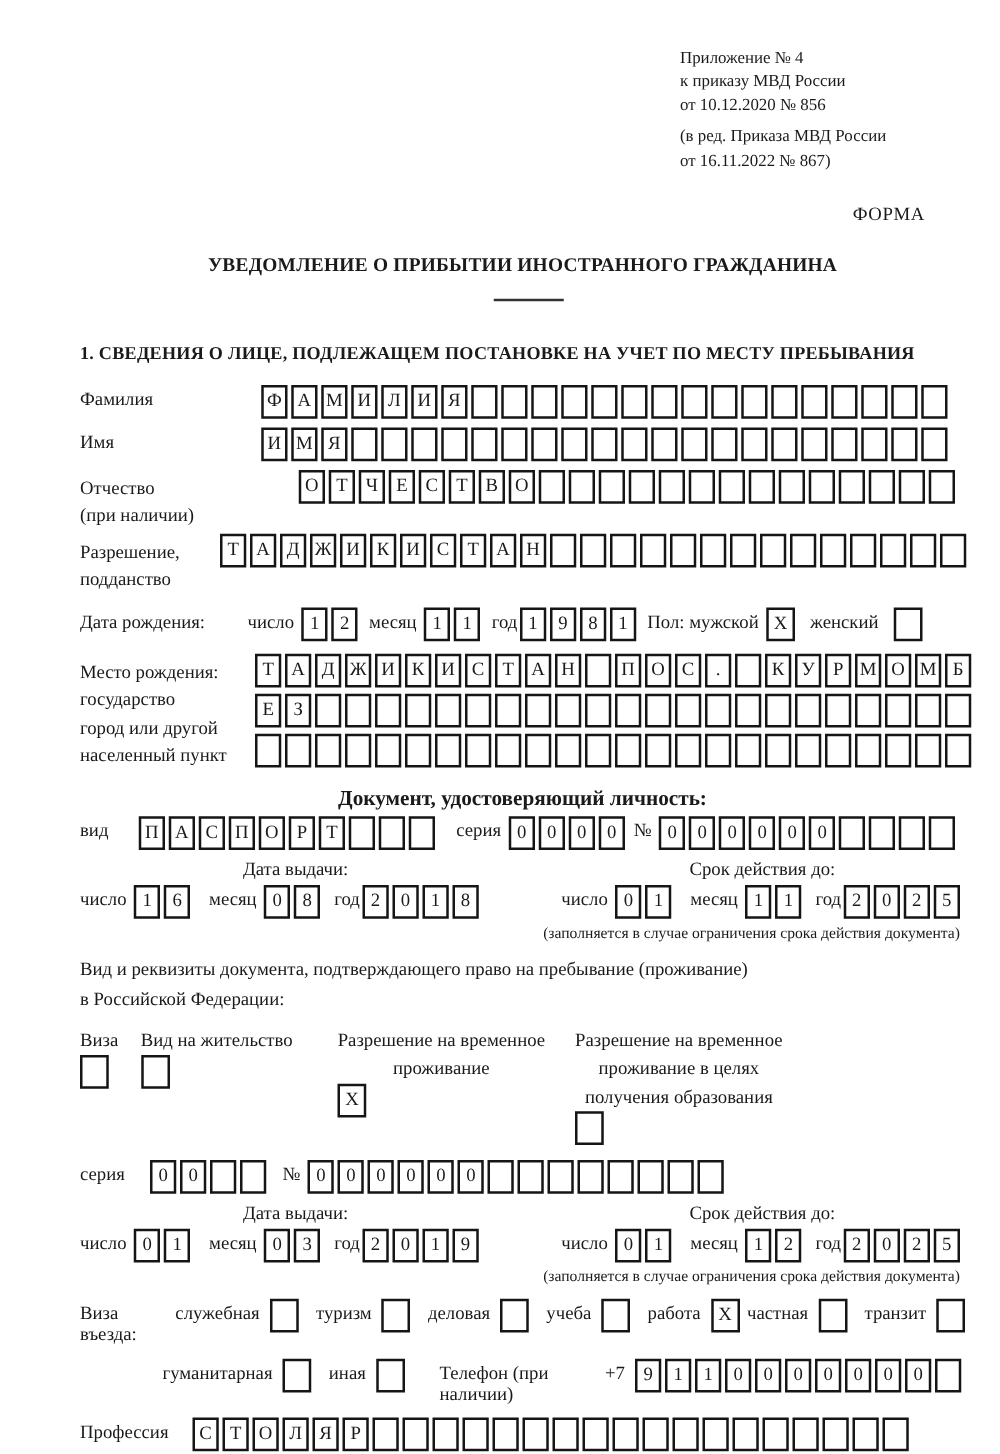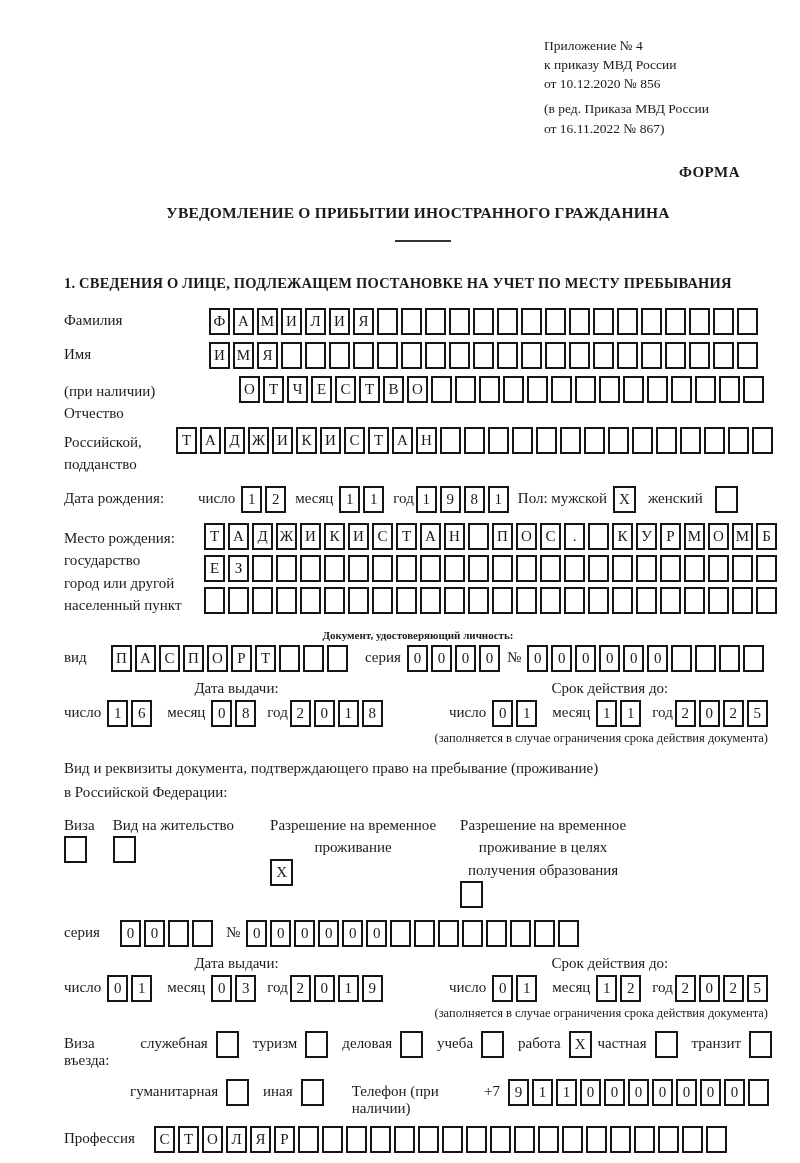--- a/index.html
+++ b/index.html
@@ -7,21 +7,21 @@
   body {
     width:800px; min-height:1163px;
     font-family:"Liberation Serif","DejaVu Serif",serif;
     color:#1a1a1a; font-size:15px;
   }
   .page { width:800px; min-height:1163px; padding:36px 28px 20px 64px; }
 
   
   .hdr-block { margin-left:auto; width:228px; font-size:13.5px; line-height:1.42; }
   .hdr-block .gap { height:6px; }
-  .forma { text-align:right; font-weight:bold; font-size:15px; margin:26px 32px 0 0; letter-spacing:.5px; }
+  .forma { text-align:right; font-weight:normal; font-size:15px; margin:26px 32px 0 0; letter-spacing:.5px; }
 
   
   .title { text-align:center; font-weight:bold; font-size:15.5px; line-height:1.55; margin-top:20px; letter-spacing:.2px; }
   .title .uline { display:inline-block; width:56px; border-bottom:2px solid #333; height:14px; margin-left:10px; }
   .sec-head { font-weight:bold; font-size:14.5px; margin-top:26px; letter-spacing:.2px; }
 
   
   .cells { display:flex; flex-wrap:nowrap; }
   .cell, .cbox {
     flex:none; width:21px; height:27px; border:2px solid #151515;
@@ -51,21 +51,21 @@
   
   .intro { margin-top:10px; line-height:1.6; }
   .opts { display:flex; align-items:flex-start; margin-top:8px; }
   .opt { display:flex; align-items:flex-start;flex-direction:column; }
   .optlab { text-align:center; line-height:1.5; padding:2px 10px 0 0; }
   .opt + .opt { margin-left:14px; }
 
   .purpose-row { display:flex; align-items:flex-start; margin-top:10px; }
   .purpose-row .plab { padding:4px 8px 0 0; }
   .purpose-row .plab2 { padding:4px 8px 0 14px; }
-  .doc-title { text-align:center; font-weight:bold; font-size:11px; margin-top:10px; }
+  .doc-title { text-align:center; font-weight:bold; font-size:17px; margin-top:10px; }
 </style>
 </head>
 <body>
 
 <div class="page">
 
   <div class="hdr-block">
     <div>Приложение № 4</div>
     <div>к приказу МВД России</div>
     <div>от 10.12.2020 № 856</div>
@@ -137,22 +137,22 @@
         <span class="cell"></span>
         <span class="cell"></span>
         <span class="cell"></span>
         <span class="cell"></span>
         <span class="cell"></span>
       </div>
   </div>
 
   <div class="frow">
     <div class="flabel w175 lbl-lines">
+      <div>Отчество</div>
       <div>(при наличии)</div>
-      <div>Отчество</div>
     </div>
     <div class="cells">
         <span class="cell">О</span>
         <span class="cell">Т</span>
         <span class="cell">Ч</span>
         <span class="cell">Е</span>
         <span class="cell">С</span>
         <span class="cell">Т</span>
         <span class="cell">В</span>
         <span class="cell">О</span>
@@ -168,21 +168,21 @@
         <span class="cell"></span>
         <span class="cell"></span>
         <span class="cell"></span>
         <span class="cell"></span>
         <span class="cell"></span>
       </div>
   </div>
 
   <div class="frow" style="margin-top:2px;">
     <div class="flabel w112 lbl-lines">
-      <div>Российской,</div>
+      <div>Разрешение,</div>
       <div>подданство</div>
     </div>
     <div class="cells">
         <span class="cell">Т</span>
         <span class="cell">А</span>
         <span class="cell">Д</span>
         <span class="cell">Ж</span>
         <span class="cell">И</span>
         <span class="cell">К</span>
         <span class="cell">И</span>

